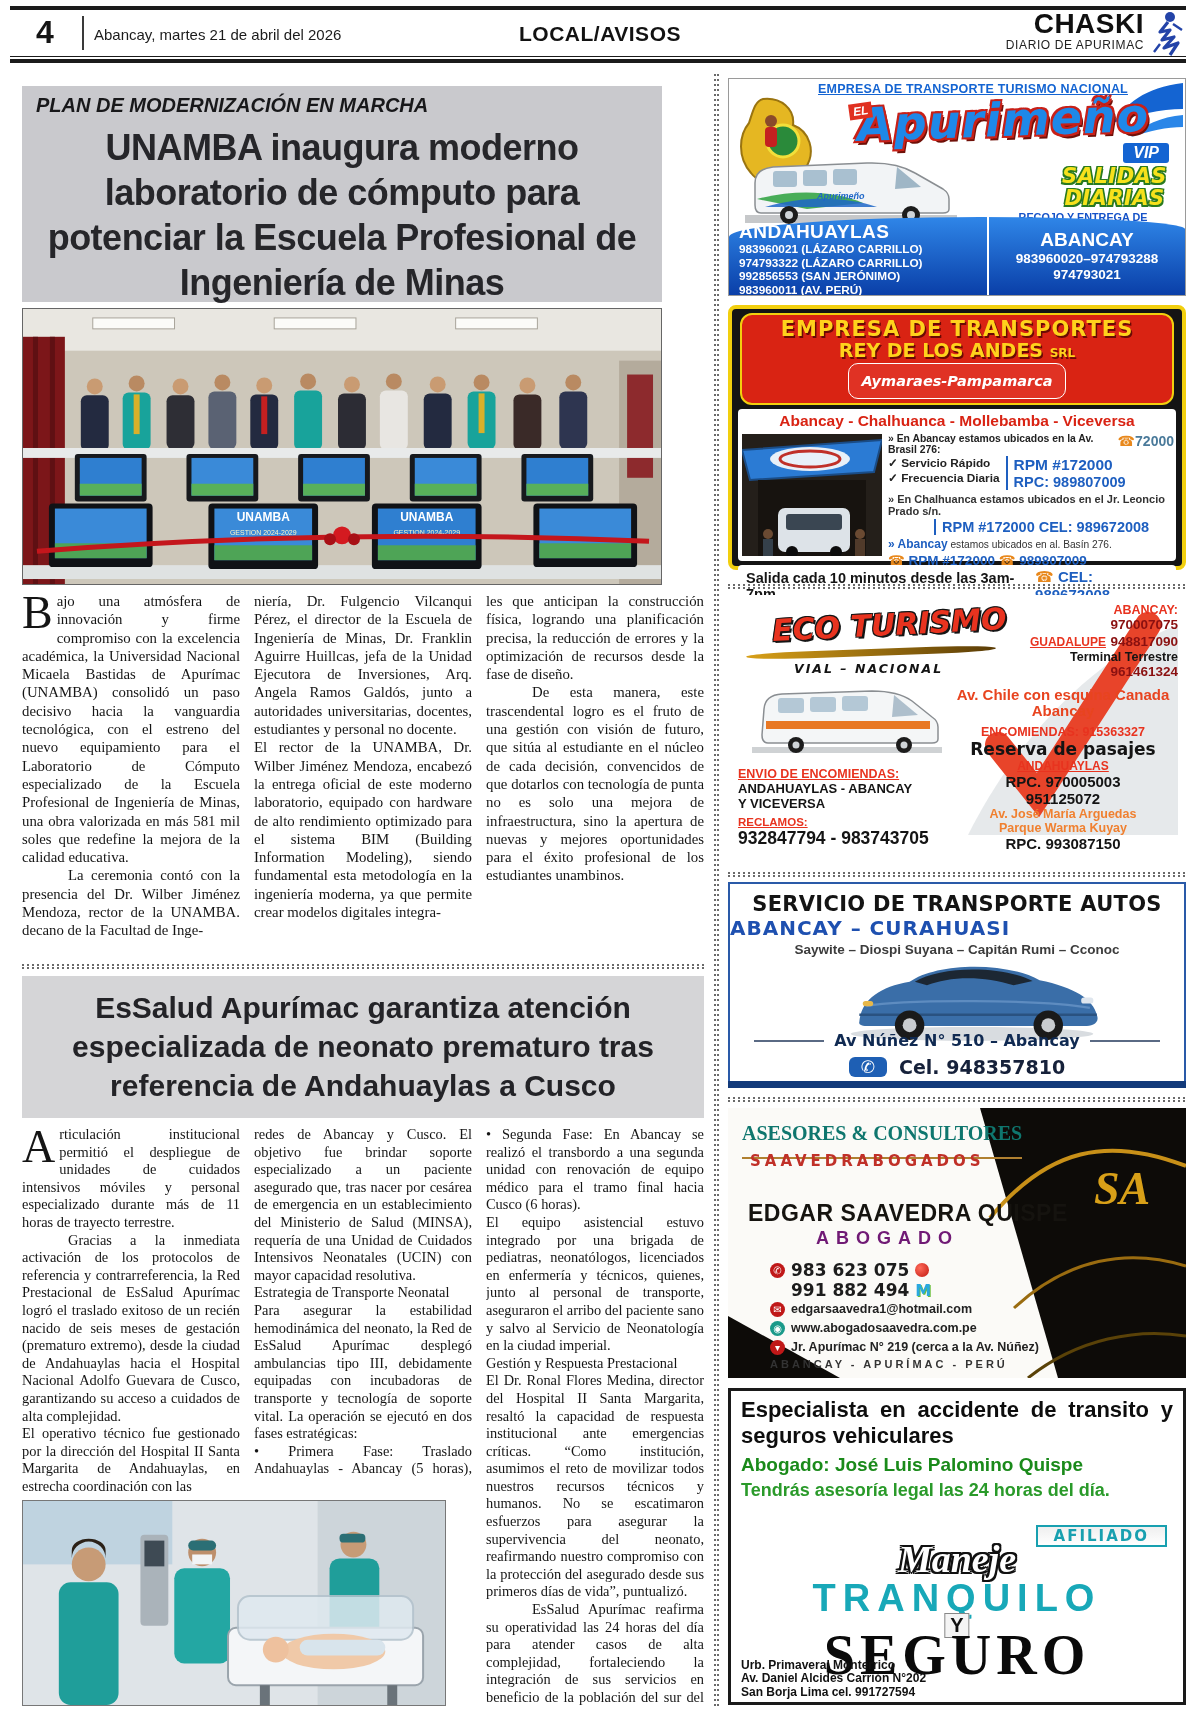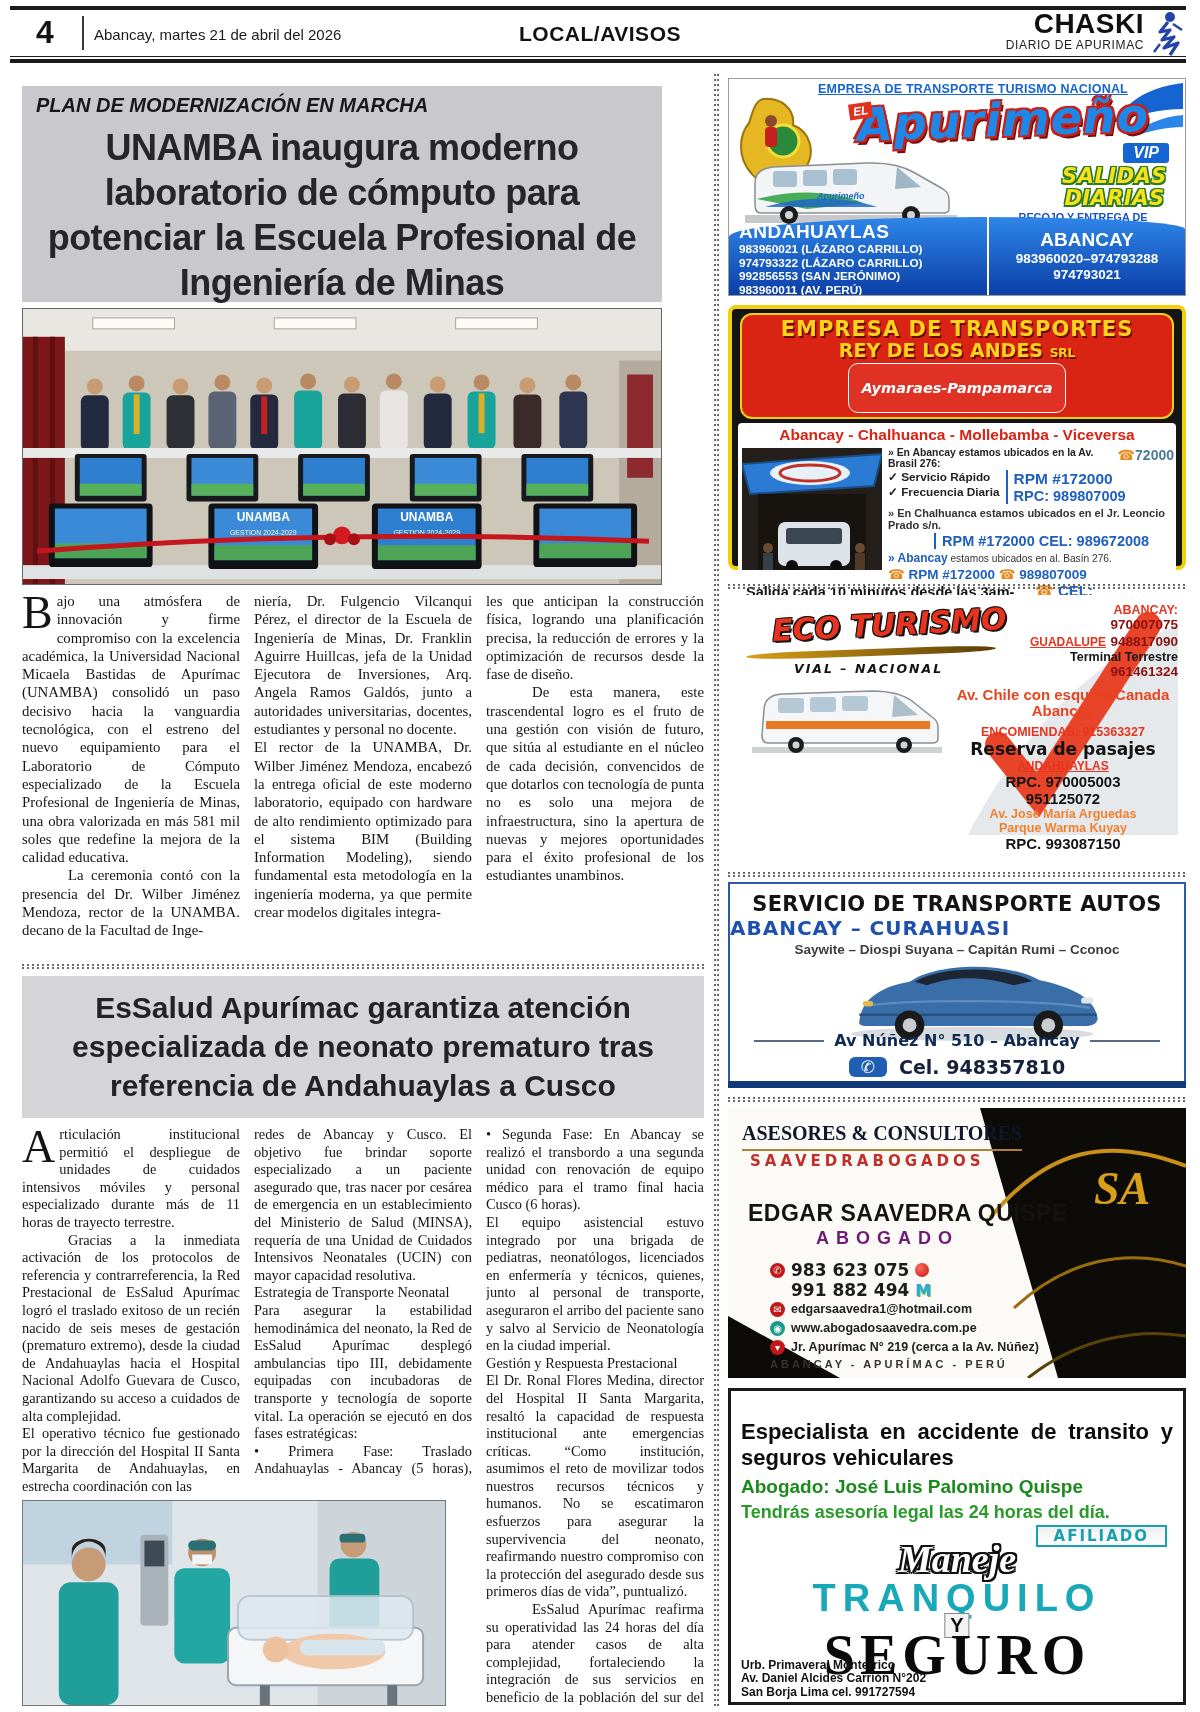--- a/index.html
+++ b/index.html
@@ -51,21 +51,21 @@
   .apu-br{flex:1;text-align:center;padding-top:12px}
   .apu-br .city{font-weight:bold;font-size:19px}
   .apu-br p{font-weight:bold;font-size:13.5px;line-height:16px}
   .apu-swoosh{position:absolute;right:0;top:0;width:120px;height:66px}
   
   .ad-rey{top:229px;height:265px;background:#141414;border:4px solid #f2cf0e;border-radius:8px;padding:4px}
   .rey-head{background:#d92313;border:2px solid #f2cf0e;border-radius:12px;margin:0 4px;padding:2px 4px 4px;text-align:center}
   .rey-l1{font:bold 21px "DejaVu Sans",sans-serif;color:#ffd21c;letter-spacing:1px;text-shadow:1.5px 1.5px 0 #6a0a04}
   .rey-l2{font:bold 19px "DejaVu Sans",sans-serif;color:#ffd21c;text-shadow:1.5px 1.5px 0 #6a0a04;margin-top:-2px}
   .rey-srl{font-size:12px}
-  .rey-l3{display:inline-block;background:#e03224;border:1.5px solid #fff;color:#fff;font:bold italic 14.5px "DejaVu Sans",sans-serif;padding:16px 12px;border-radius:10px;margin-top:2px}
+  .rey-l3{display:inline-block;background:#e03224;border:1.5px solid #fff;color:#fff;font:bold italic 14.5px "DejaVu Sans",sans-serif;padding:9px 12px;border-radius:10px;margin-top:2px}
   .rey-body{background:#fff;border-radius:4px;margin:4px 2px;padding:3px 4px;height:152px;position:relative}
   .rey-route{text-align:center;font-weight:bold;font-size:15.5px;color:#d92313}
   .rey-photo{position:absolute;left:4px;top:25px;width:140px;height:122px}
   .rey-info{position:absolute;left:150px;right:2px;top:24px}
   .rey-loc{font-weight:bold;font-size:10.4px;color:#222}
   .rey-ph72{color:#4a7a9a;font-weight:bold;font-size:14px;float:right}
   .rey-row{display:flex;margin-top:1px}
   .rey-checks div{font-weight:bold;font-size:11.8px;line-height:15px;color:#222}
   .rey-nums{border-left:2.5px solid #1e5fc0;padding-left:6px;margin-left:6px}
   .rey-rpm{font-weight:bold;font-size:15.5px;color:#1e5fc0}
@@ -109,37 +109,37 @@
   .autos-t3{font-weight:bold;font-size:13.5px;color:#3c3c3c;text-align:center;margin-top:2px}
   .autos-car{position:absolute;left:92px;top:58px;width:300px;height:104px}
   .autos-addr{position:absolute;bottom:36px;left:0;right:0;display:flex;align-items:center;justify-content:center;gap:10px;font:bold 16px "DejaVu Sans",sans-serif;color:#102a52}
   .autos-addr .line{display:inline-block;width:70px;height:2px;background:#5a6a84}
   .autos-cel{position:absolute;bottom:8px;left:0;right:0;display:flex;justify-content:center;align-items:center;gap:12px;font:bold 19px "DejaVu Sans",sans-serif;color:#16213a}
   .cel-ic{background:#1e5fb4;color:#fff;border-radius:6px;padding:0 12px;font-size:17px}
   .autos-bar{position:absolute;left:-2px;right:-2px;bottom:-2px;height:7px;background:#123a7a}
   
   .ad-saav{top:1032px;height:270px;background:#fbfaf7;overflow:hidden}
   .saav-bg{position:absolute;left:0;top:0;width:458px;height:270px}
-  .saav-t1{position:absolute;left:14px;top:14px;font:bold 20px "Liberation Serif",serif;color:#0f172a;border-bottom:2px solid #b08030;padding-bottom:4px}
+  .saav-t1{position:absolute;left:14px;top:14px;font:bold 20px "Liberation Serif",serif;color:#0f766e;border-bottom:2px solid #b08030;padding-bottom:12px}
   .saav-t2{position:absolute;left:22px;top:44px;font:bold 15px "DejaVu Sans",sans-serif;color:#c03028;letter-spacing:4px}
   .saav-name{position:absolute;left:20px;top:92px;font:bold 23px "Liberation Sans",sans-serif;color:#15130f;letter-spacing:.5px}
   .saav-role{position:absolute;left:88px;top:120px;font-weight:bold;font-size:18px;color:#701a75;letter-spacing:7px}
   .saav-rows{position:absolute;left:42px;top:152px;width:280px}
   .srow{display:flex;align-items:center;gap:6px;line-height:19px}
   .saav-ph{font:bold 17px "DejaVu Sans",sans-serif;color:#1c1c1c}
   .saav-sm{font-weight:bold;font-size:12.5px;color:#222}
   .saav-city{font-weight:bold;font-size:11px;letter-spacing:3px;color:#333;margin-top:1px}
   .ic{display:inline-flex;width:15px;height:15px;border-radius:50%;background:#c01818;color:#fff;font-size:10px;align-items:center;justify-content:center;flex:0 0 15px}
   .ic.teal{background:#1a9a8a}
   .claro{display:inline-block;width:14px;height:14px;border-radius:50%;background:radial-gradient(circle at 35% 35%,#ff6a5a,#c01810)}
   .mov{font:bold 16px "DejaVu Sans",sans-serif;color:#2aa8df;text-shadow:1px 1px 0 #6abf3a}
   
   .ad-lex{top:1312px;height:317px;border:3px solid #1a1a1a;background:#fff;padding:6px 10px}
   .lex-title{text-align:center;font:bold 17px "Liberation Serif",serif;color:#111}
-  .lex-line1{font:bold 22px/26px "Liberation Sans",sans-serif;color:#0d0d0d;margin-top:22px;text-align:justify}
+  .lex-line1{font:bold 22px/26px "Liberation Sans",sans-serif;color:#0d0d0d;margin-top:0;text-align:justify}
   .lex-abogado{font:bold 19px "Liberation Sans",sans-serif;color:#1a8a1a;margin-top:5px}
   .lex-line2{font:bold 18px "Liberation Sans",sans-serif;color:#2a9a2a;margin-top:4px}
   .lex-afiliado{position:absolute;right:16px;top:134px;color:#18a0b0;font:bold 15px "DejaVu Sans",sans-serif;letter-spacing:2px;border:2px solid #18a0b0;padding:0 16px;background:linear-gradient(#efefef,#fff)}
   .lex-maneje{position:absolute;left:0;right:0;top:146px;text-align:center;font:bold italic 38px "Liberation Serif",serif;color:#fff;text-shadow:2px 0 #111,-2px 0 #111,0 2px #111,0 -2px #111,2px 2px #111,-2px -2px #111,2px -2px #111,-2px 2px #111}
   .lex-tranquilo{position:absolute;left:0;right:0;top:186px;text-align:center;font:bold 38px "Liberation Sans",sans-serif;color:#18a8b8;letter-spacing:7px}
   .lex-y{position:absolute;left:50%;transform:translateX(-50%);top:222px;font:bold 20px "Liberation Sans",sans-serif;color:#111;border:1px solid #888;background:#f4f4f4;padding:0 5px}
   .lex-seguro{position:absolute;left:0;right:0;top:236px;text-align:center;font:bold 56px/56px "Liberation Serif",serif;color:#0a0a0a;letter-spacing:5px}
   .lex-addr{position:absolute;left:10px;bottom:3px;font-weight:bold;font-size:12px;color:#111}
   .lex-addr p{line-height:13.5px}
 </style>
@@ -493,20 +493,27 @@
         <div><span class="eco-gu">GUADALUPE</span> <span class="eco-ph">948817090</span></div>
         <div class="eco-term">Terminal Terrestre</div>
         <div class="eco-ph">961461324</div>
         <div class="eco-chile"><span>Av. Chile con esquina Canada</span><br><span>Abancay</span></div>
         <div class="eco-enc">ENCOMIENDAS: 915363327</div>
         <div class="eco-res">Reserva de pasajes</div>
         <div class="eco-anda">ANDAHUAYLAS</div>
         <div class="eco-rpc"><span>RPC. 970005003</span><br><span>951125072</span></div>
         <div class="eco-arg"><span>Av. José María Arguedas</span><br><span>Parque Warma Kuyay</span></div>
         <div class="eco-rpc">RPC. 993087150</div>
+      </div>
+      <div class="eco-lb">
+        <div class="eco-env">ENVIO DE ENCOMIENDAS:</div>
+        <div class="eco-env2">ANDAHUAYLAS - ABANCAY</div>
+        <div class="eco-env2">Y VICEVERSA</div>
+        <div class="eco-recl">RECLAMOS:</div>
+        <div class="eco-rph">932847794 - 983743705</div>
       </div>
     </div>
 
     <div class="hsep" style="left:0;top:796px;width:458px"></div>
 
     <div class="ad ad-autos">
       <div class="autos-t1">SERVICIO DE TRANSPORTE AUTOS</div>
       <div class="autos-t2">ABANCAY – CURAHUASI</div>
       <div class="autos-t3">Saywite – Diospi Suyana – Capitán Rumi – Cconoc</div>
       <svg class="autos-car" viewBox="0 0 320 120">

